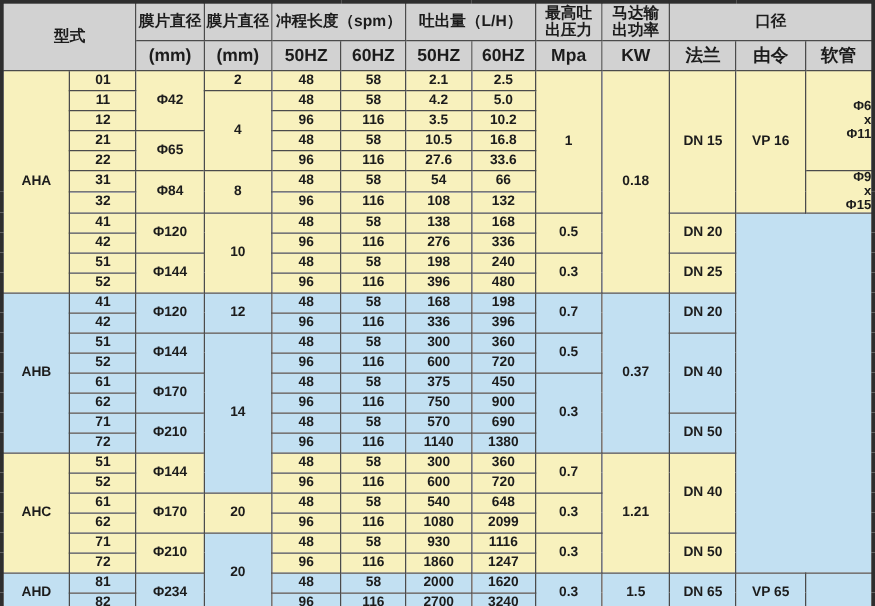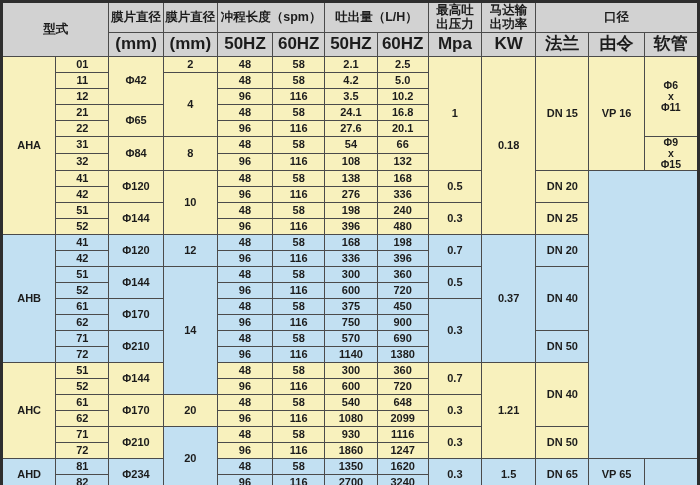--- a/index.html
+++ b/index.html
@@ -16,26 +16,26 @@
     vertical-align:middle;
     font-weight:bold;
     color:#1c1c1c;
     padding:0;
     font-size:11px;
     line-height:1.15;
     white-space:pre-line;
     overflow:hidden;
   }
   tr.hr1 td{height:25px;font-size:12.5px;}
-  tr.hr2 td{height:23px;font-size:17px;}
+  tr.hr2 td{height:23px;font-size:14px;}
   tr.dr td{height:15px;}
   .bg-g{background:#d2d2d2;}
   .bg-y{background:#f8f1bd;}
   .bg-b{background:#c2e0f2;}
-  td.small{font-size:10.5px;line-height:1.05;}
+  td.small{font-size:10.5px;line-height:1.05;text-align:right;}
 </style>
 </head>
 <body>
 
 <table>
   <colgroup>
       <col style="width: 54px;">
       <col style="width: 53px;">
       <col style="width: 54px;">
       <col style="width: 54px;">
@@ -105,29 +105,29 @@
         <td class="bg-y">96</td>
         <td class="bg-y">116</td>
         <td class="bg-y">3.5</td>
         <td class="bg-y">10.2</td>
       </tr>
       <tr class="dr">
         <td class="bg-y">21</td>
         <td rowspan="2" class="bg-y">Φ65</td>
         <td class="bg-y">48</td>
         <td class="bg-y">58</td>
-        <td class="bg-y">24.1</td>
+        <td class="bg-y">10.5</td>
         <td class="bg-y">16.8</td>
       </tr>
       <tr class="dr">
         <td class="bg-y">22</td>
         <td class="bg-y">96</td>
         <td class="bg-y">116</td>
         <td class="bg-y">27.6</td>
-        <td class="bg-y">20.1</td>
+        <td class="bg-y">33.6</td>
       </tr>
       <tr class="dr">
         <td class="bg-y">31</td>
         <td rowspan="2" class="bg-y">Φ84</td>
         <td rowspan="2" class="bg-y">8</td>
         <td class="bg-y">48</td>
         <td class="bg-y">58</td>
         <td class="bg-y">54</td>
         <td class="bg-y">66</td>
         <td rowspan="2" class="bg-y small">Φ9
@@ -300,21 +300,21 @@
         <td class="bg-y">116</td>
         <td class="bg-y">1860</td>
         <td class="bg-y">1247</td>
       </tr>
       <tr class="dr">
         <td rowspan="2" class="bg-b">AHD</td>
         <td class="bg-b">81</td>
         <td rowspan="2" class="bg-b">Φ234</td>
         <td class="bg-b">48</td>
         <td class="bg-b">58</td>
-        <td class="bg-b">1350</td>
+        <td class="bg-b">2000</td>
         <td class="bg-b">1620</td>
         <td rowspan="2" class="bg-b">0.3</td>
         <td rowspan="2" class="bg-b">1.5</td>
         <td rowspan="2" class="bg-b">DN 65</td>
         <td rowspan="2" class="bg-b">VP 65</td>
         <td rowspan="2" class="bg-b"></td>
       </tr>
       <tr class="dr">
         <td class="bg-b">82</td>
         <td class="bg-b">96</td>

